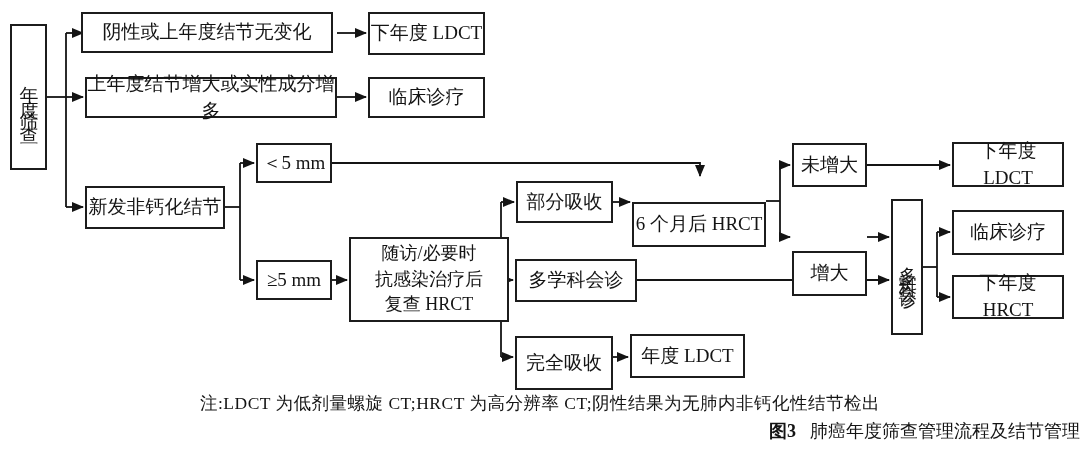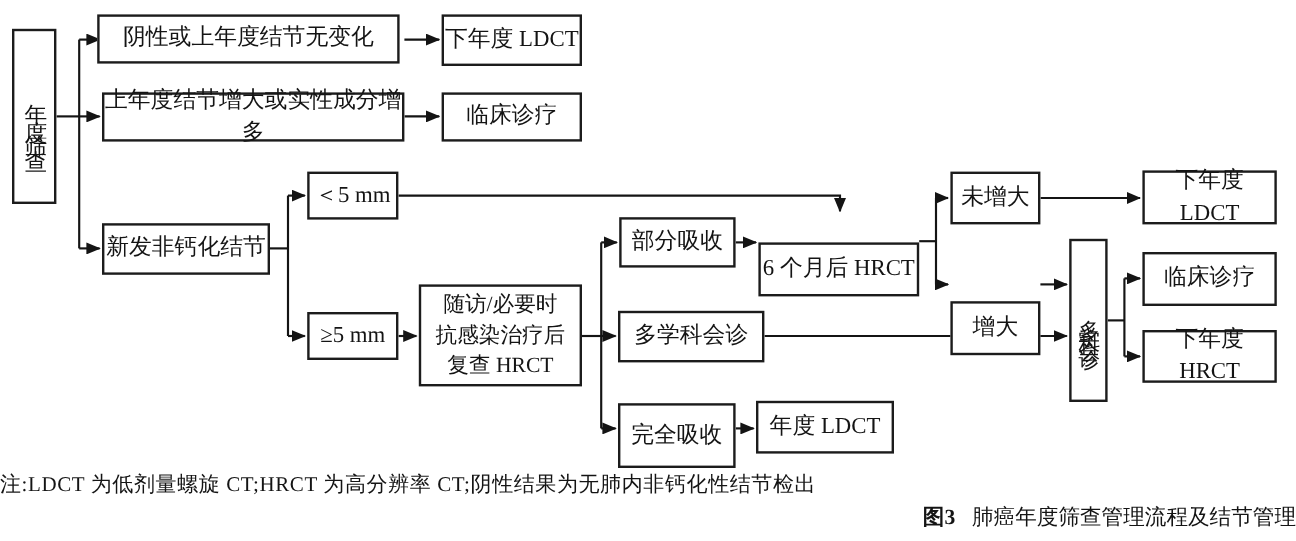--- a/index.html
+++ b/index.html
@@ -29,20 +29,21 @@
   .node.vertical {
     writing-mode: vertical-rl;
     text-orientation: upright;
   }
   .node.v-screening { letter-spacing: 13px; }
   .node.v-mdt { font-size: 18px; letter-spacing: 6px; }
   .note-line {
     position: absolute;
     left: 0; top: 391px;
     width: 100%;
+    text-align: center;
     font-size: 17.5px;
     letter-spacing: 0.5px;
   }
   .caption-line {
     position: absolute;
     left: 0; top: 419px;
     width: 100%;
     text-align: right;
     font-size: 18px;
   }
@@ -116,21 +117,21 @@
   <div class="node" style="left:85px; top:77px; width:252px; height:41px;">上年度结节增大或实性成分增多</div>
 
   <div class="node" style="left:368px; top:77px; width:117px; height:41px;">临床诊疗</div>
 
   <div class="node" style="left:85px; top:186px; width:140px; height:43px;">新发非钙化结节</div>
 
   <div class="node" style="left:256px; top:143px; width:76px; height:40px;text-align:center;">＜5 mm</div>
 
   <div class="node" style="left:256px; top:260px; width:76px; height:40px;">≥5 mm</div>
 
-  <div class="node" style="left:349px; top:237px; width:136px; height:85px; font-size:18px;">随访/必要时
+  <div class="node" style="left:349px; top:237px; width:160px; height:85px; font-size:18px;">随访/必要时
 抗感染治疗后
 复查 HRCT</div>
 
   <div class="node" style="left:516px; top:181px; width:97px; height:42px;">部分吸收</div>
 
   <div class="node" style="left:632px; top:179px; width:134px; height:45px;margin-top:23px;">6 个月后 HRCT</div>
 
   <div class="node" style="left:792px; top:143px; width:75px; height:44px;">未增大</div>
 
   <div class="node" style="left:952px; top:142px; width:112px; height:45px;">下年度 LDCT</div>

